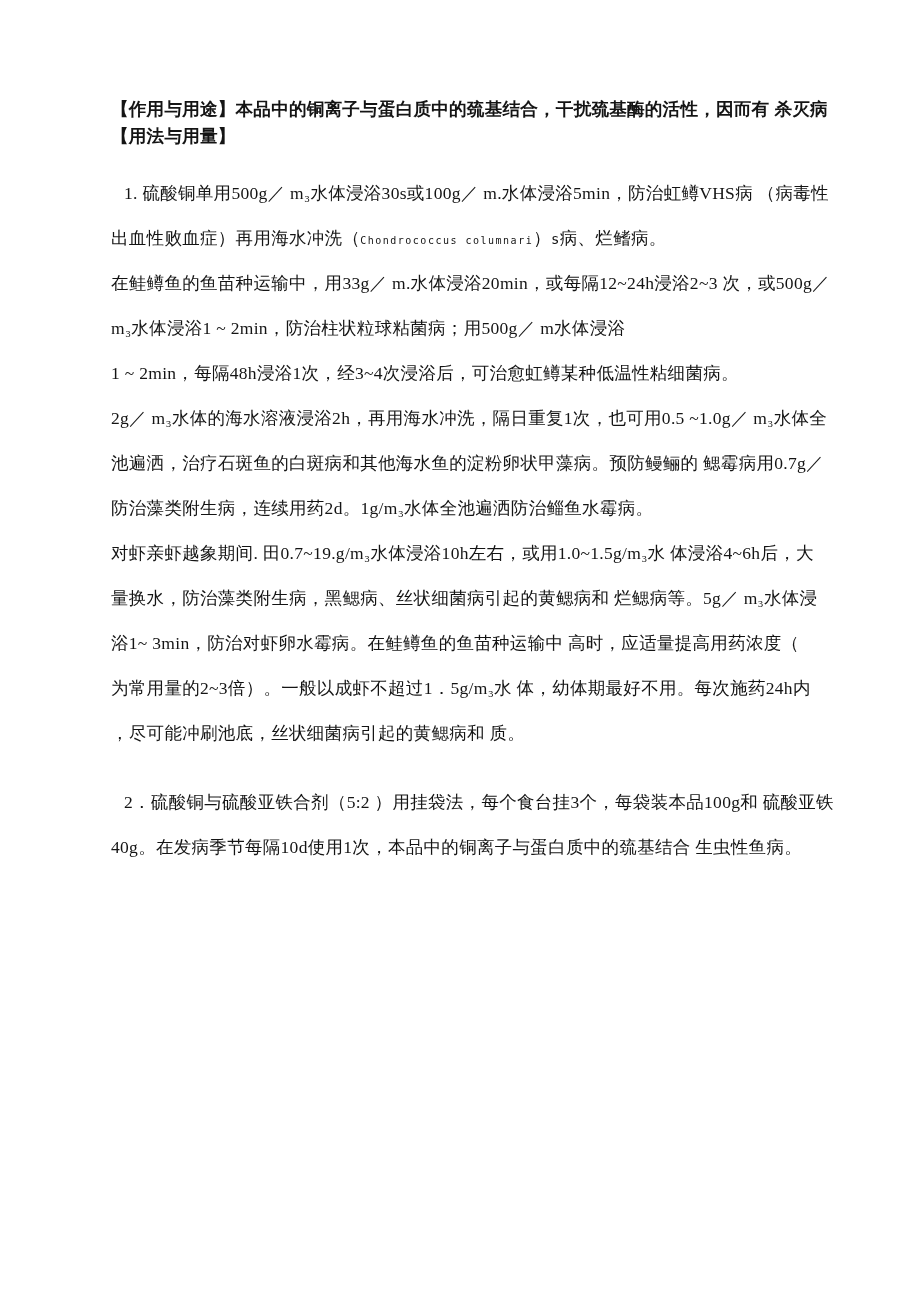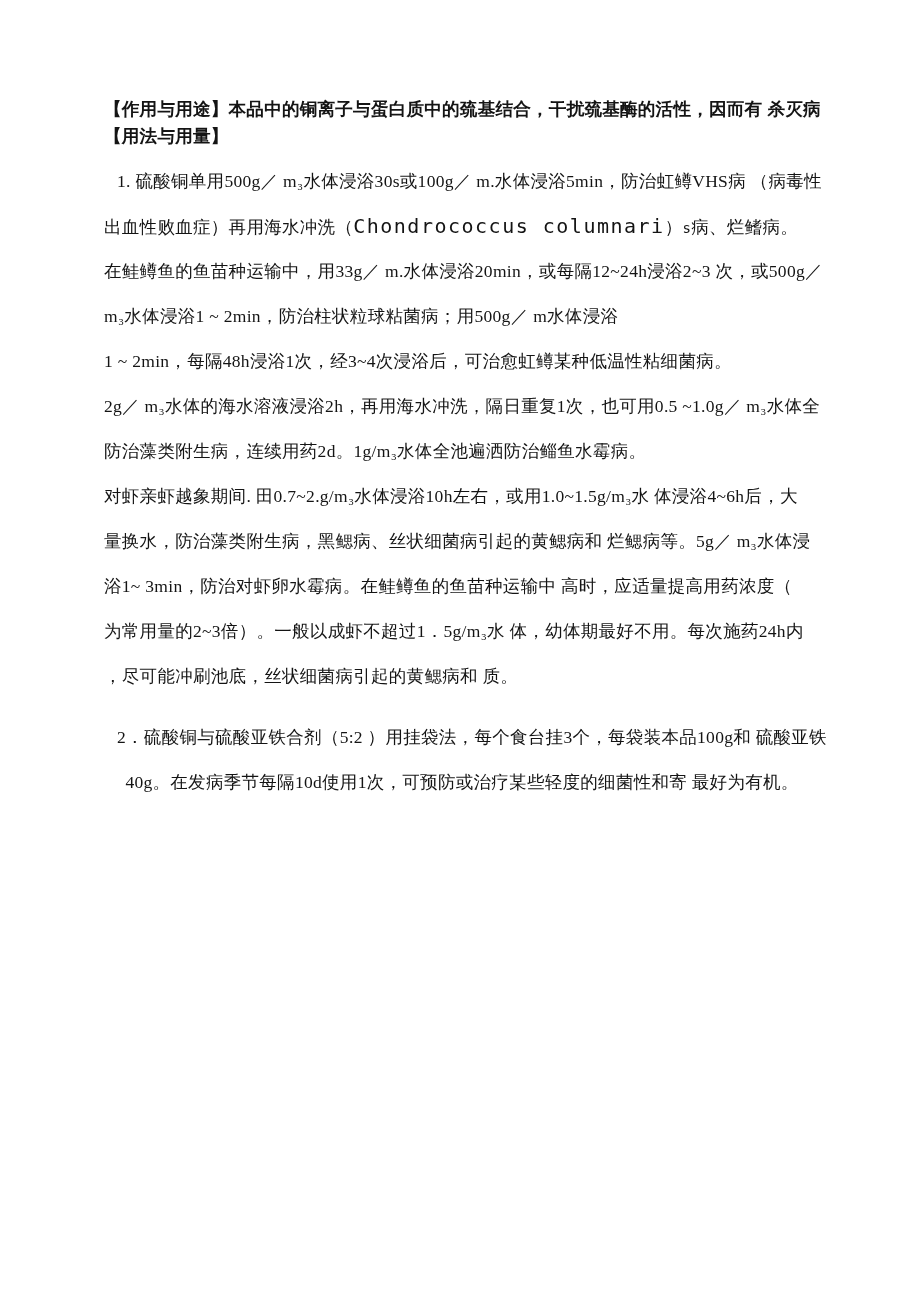--- a/index.html
+++ b/index.html
@@ -10,52 +10,52 @@
     color:#141414;
     overflow:hidden;
   }
   .page{
     position:relative;
     width:920px;height:1302px;
     background:#ffffff;
   }
   .content{
     position:absolute;
-    left:104px;top:96px;
+    left:111px;top:96px;
     width:716px;
   }
   
   .hei{
     font-family:"Liberation Sans","DejaVu Sans",sans-serif;
     font-weight:700;
     font-size:17.6px;
     letter-spacing:0.2px;
   }
   .intro-line{
     line-height:27px;
     white-space:nowrap;
   }
   .section-heading{
     line-height:27px;
   }
   
   .para{margin:0;}
-  .para-1{margin-top:19px;}
-  .para-2{margin-top:16px;text-align:center;}
+  .para-1{margin-top:31px;}
+  .para-2{margin-top:24px;}
   .bl{
     height:45px;
     line-height:25px;
     font-size:17.5px;
     letter-spacing:0.3px;
     white-space:nowrap;
   }
   .indent{text-indent:13px;}
   .latin{
     font-family:"DejaVu Sans Mono","Liberation Mono",monospace;
-    font-size:20px;
+    font-size:10px;
     letter-spacing:1.5px;
   }
   .small-s{
     font-family:"DejaVu Sans Mono","Liberation Mono",monospace;
     font-size:14px;
   }
 </style>
 </head>
 <body>
 
@@ -68,27 +68,28 @@
 
     <div class="section-heading hei">【用法与用量】</div>
 
     <div class="para para-1">
       <div class="bl indent">1. 硫酸铜单用500g／ m₃水体浸浴30s或100g／ m.水体浸浴5min，防治虹鳟VHS病 （病毒性</div>
       <div class="bl"><span>出血性败血症）再用海水冲洗（</span><span class="latin">Chondrococcus columnari</span><span>）</span><span class="small-s">s</span><span>病、烂鳍病。</span></div>
       <div class="bl">在鲑鳟鱼的鱼苗种运输中，用33g／ m.水体浸浴20min，或每隔12~24h浸浴2~3 次，或500g／</div>
       <div class="bl">m₃水体浸浴1 ~ 2min，防治柱状粒球粘菌病；用500g／ m水体浸浴</div>
       <div class="bl">1 ~ 2min，每隔48h浸浴1次，经3~4次浸浴后，可治愈虹鳟某种低温性粘细菌病。</div>
       <div class="bl">2g／ m₃水体的海水溶液浸浴2h，再用海水冲洗，隔日重复1次，也可用0.5 ~1.0g／ m₃水体全</div>
+      <div class="bl">池遍洒，治疗石斑鱼的白斑病和其他海水鱼的淀粉卵状甲藻病。预防鳗鲡的 鳃霉病用0.7g／</div>
       <div class="bl">防治藻类附生病，连续用药2d。1g/m₃水体全池遍洒防治鲻鱼水霉病。</div>
-      <div class="bl">对虾亲虾越象期间. 田0.7~2.g/m₃水体浸浴10h左右，或用1.0~1.5g/m₃水 体浸浴4~6h后，大</div>
+      <div class="bl">对虾亲虾越象期间. 田0.7~19.g/m₃水体浸浴10h左右，或用1.0~1.5g/m₃水 体浸浴4~6h后，大</div>
       <div class="bl">量换水，防治藻类附生病，黑鳃病、丝状细菌病引起的黄鳃病和 烂鳃病等。5g／ m₃水体浸</div>
       <div class="bl">浴1~ 3min，防治对虾卵水霉病。在鲑鳟鱼的鱼苗种运输中 高时，应适量提高用药浓度（</div>
       <div class="bl">为常用量的2~3倍）。一般以成虾不超过1．5g/m₃水 体，幼体期最好不用。每次施药24h内</div>
       <div class="bl">，尽可能冲刷池底，丝状细菌病引起的黄鳃病和 质。</div>
     </div>
 
     <div class="para para-2">
       <div class="bl indent">2．硫酸铜与硫酸亚铁合剂（5:2 ）用挂袋法，每个食台挂3个，每袋装本品100g和 硫酸亚铁</div>
-      <div class="bl">40g。在发病季节每隔10d使用1次，可预防或治疗某些轻度的细菌性和寄 最好为有机。</div>
+      <div class="bl">40g。在发病季节每隔10d使用1次，本品中的铜离子与蛋白质中的巯基结合 生虫性鱼病。</div>
     </div>
 
   </div>
 </div>
 
 </body></html>

